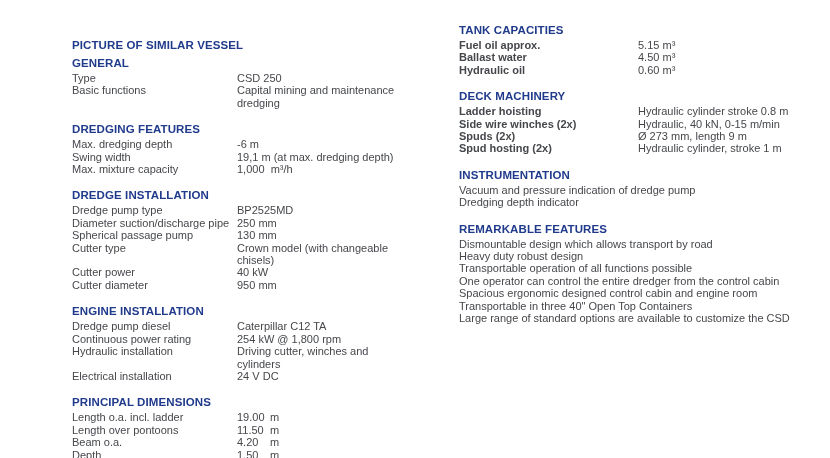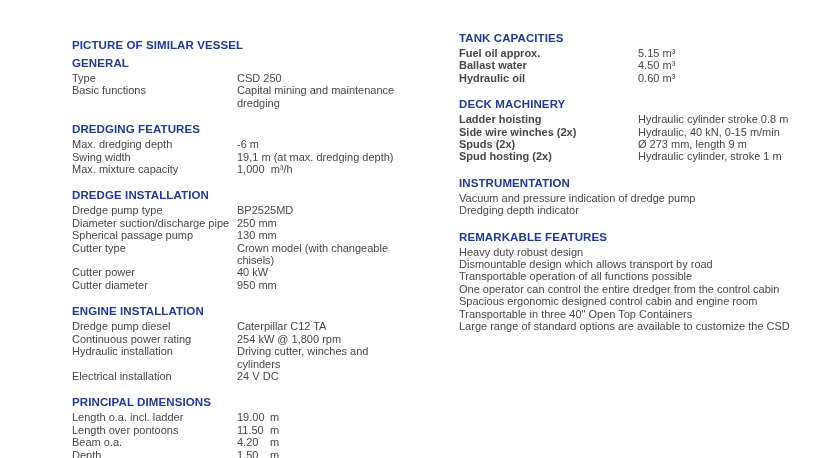--- a/index.html
+++ b/index.html
@@ -12,21 +12,21 @@
     position:relative;
     width:830px;height:458px;
     background:var(--bg);
     font-family:"Liberation Sans",sans-serif;
     font-size:11px;
     color:var(--body);
     overflow:hidden;
   }
   .col{position:absolute;top:0;}
   .col-left{left:72px;top:7px;width:332px;}
-  .col-right{left:459px;top:32px;width:372px;}
+  .col-right{left:459px;top:24px;width:372px;}
   .heading{
     color:var(--heading);
     font-weight:bold;
     font-size:11.5px;
     line-height:13px;
     margin:0 0 2px 0;
     letter-spacing:.1px;
   }
   .page-title{margin-bottom:5px;margin-top:32px;}
   .spec-section{margin-bottom:14px;}
@@ -187,22 +187,22 @@
             <div class="value">Hydraulic cylinder, stroke 1 m</div>
           </div>
         </section>
         <section class="spec-section">
           <h2 class="heading">INSTRUMENTATION</h2>
           <div class="line">Vacuum and pressure indication of dredge pump</div>
           <div class="line">Dredging depth indicator</div>
         </section>
         <section class="spec-section">
           <h2 class="heading">REMARKABLE FEATURES</h2>
+          <div class="line">Dismountable design which allows transport by road</div>
           <div class="line">Heavy duty robust design</div>
-          <div class="line">Dismountable design which allows transport by road</div>
           <div class="line">Transportable operation of all functions possible</div>
           <div class="line">One operator can control the entire dredger from the control cabin</div>
           <div class="line">Spacious ergonomic designed control cabin and engine room</div>
           <div class="line">Transportable in three 40" Open Top Containers</div>
           <div class="line">Large range of standard options are available to customize the CSD</div>
         </section>
       </div>
   </div>
 </div>
 

